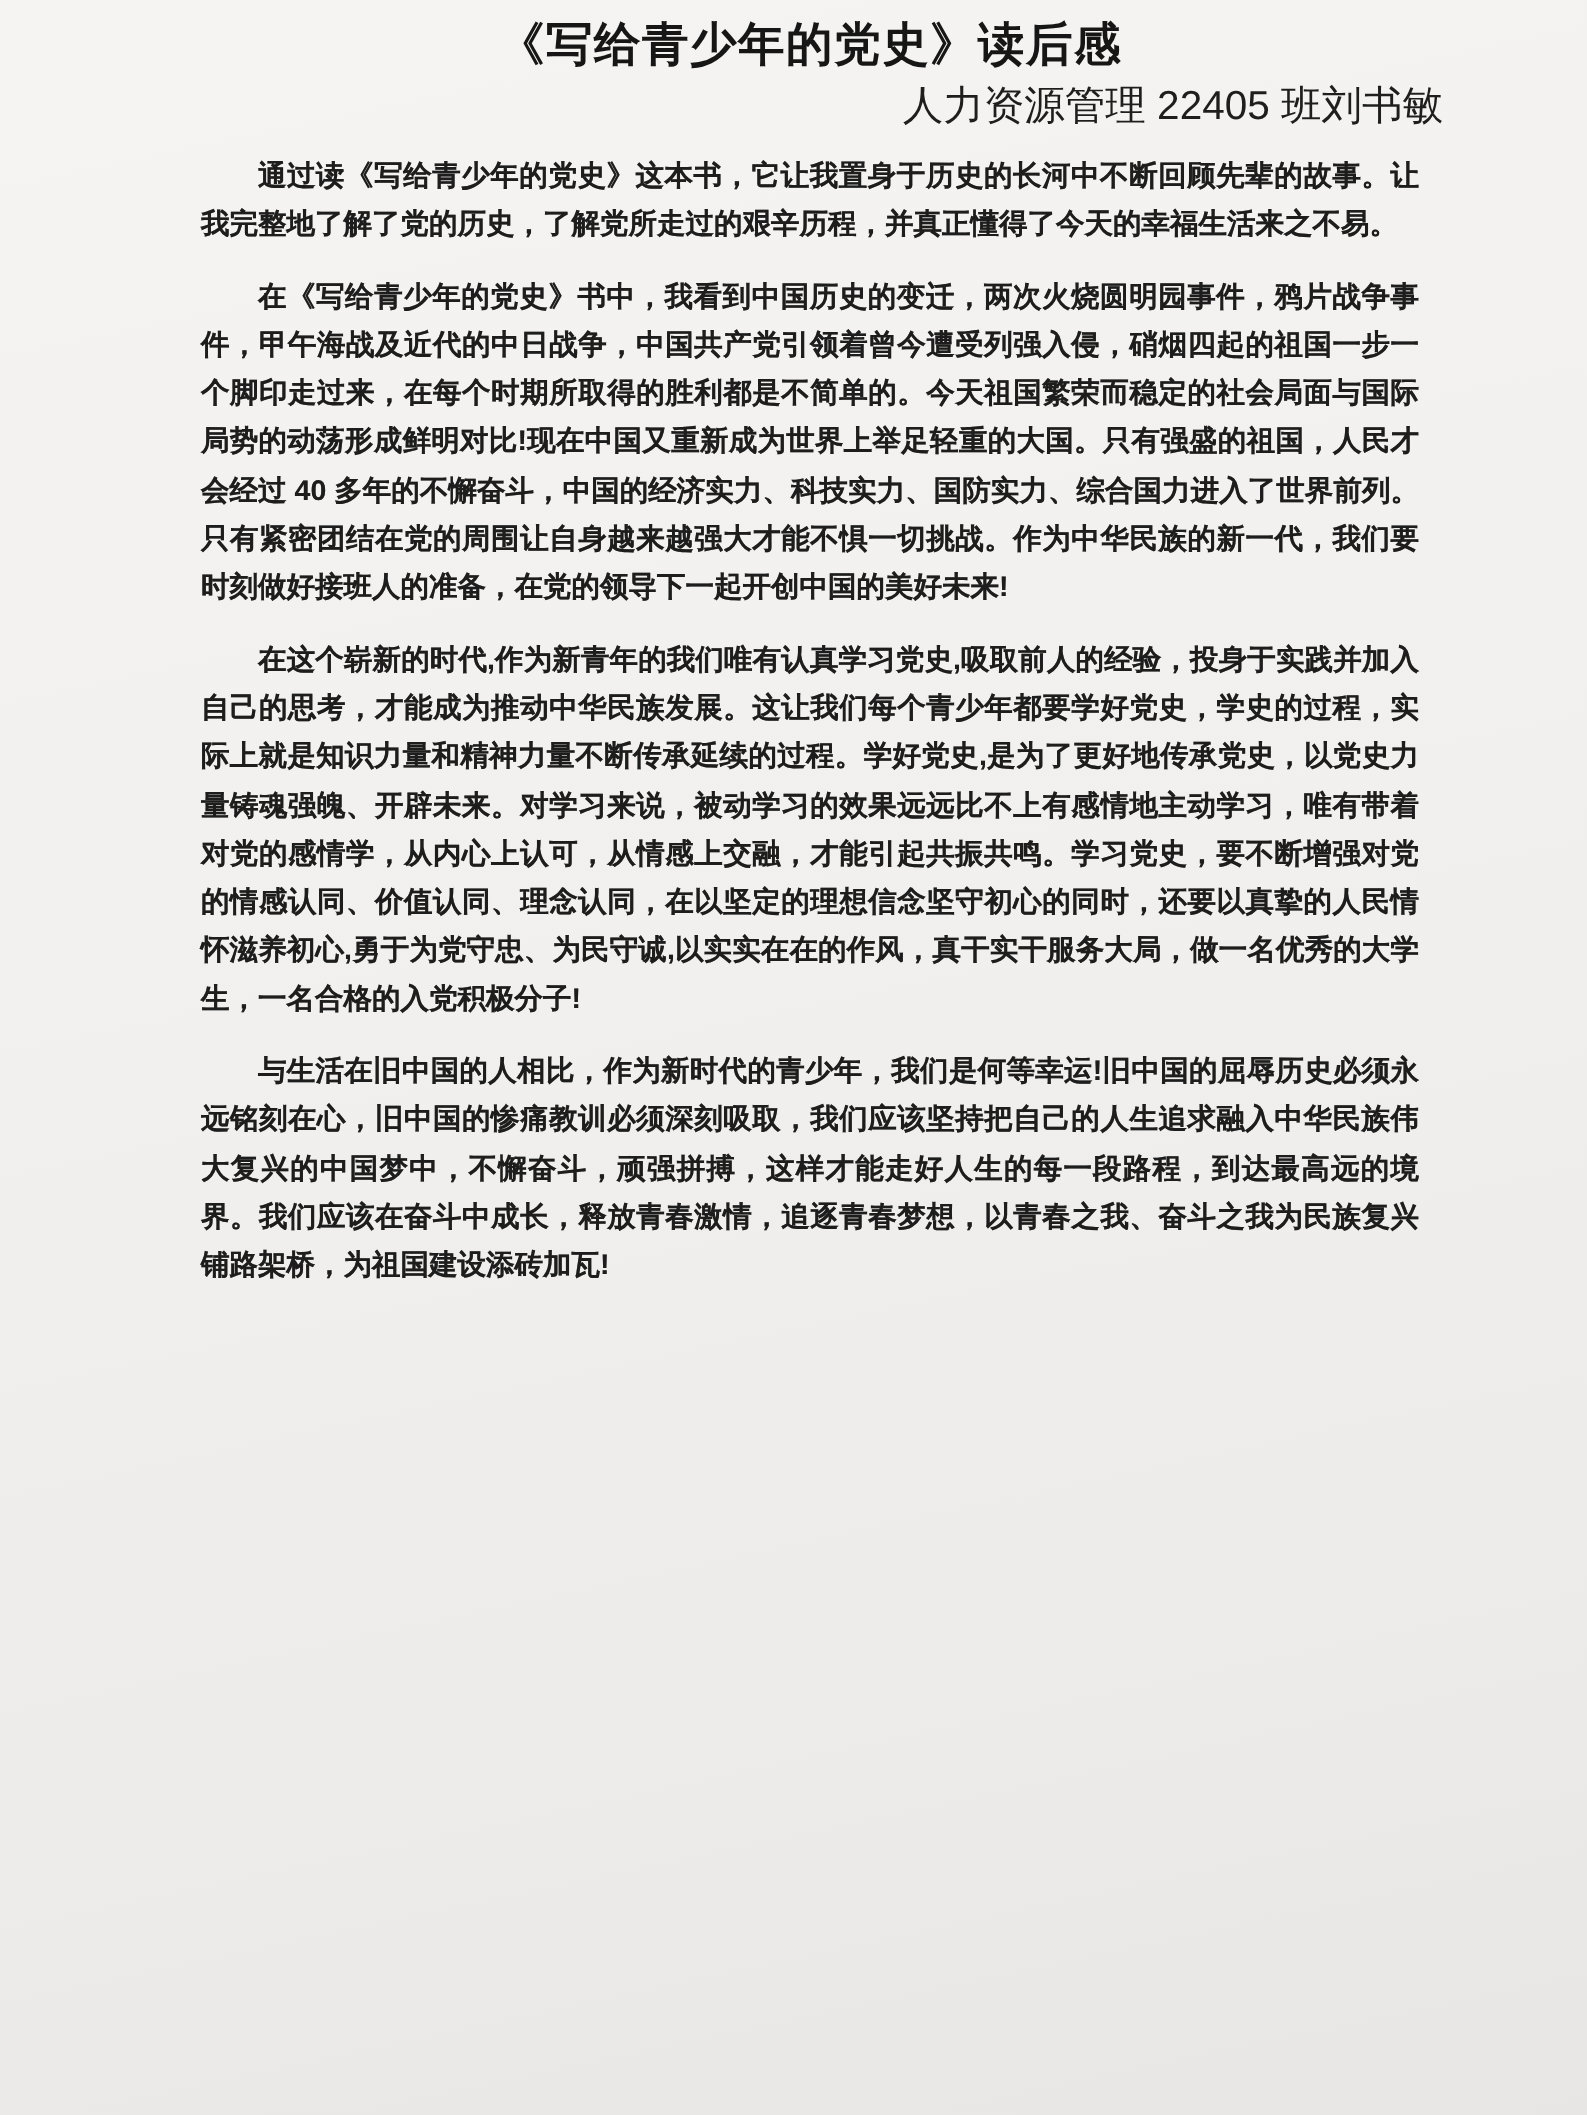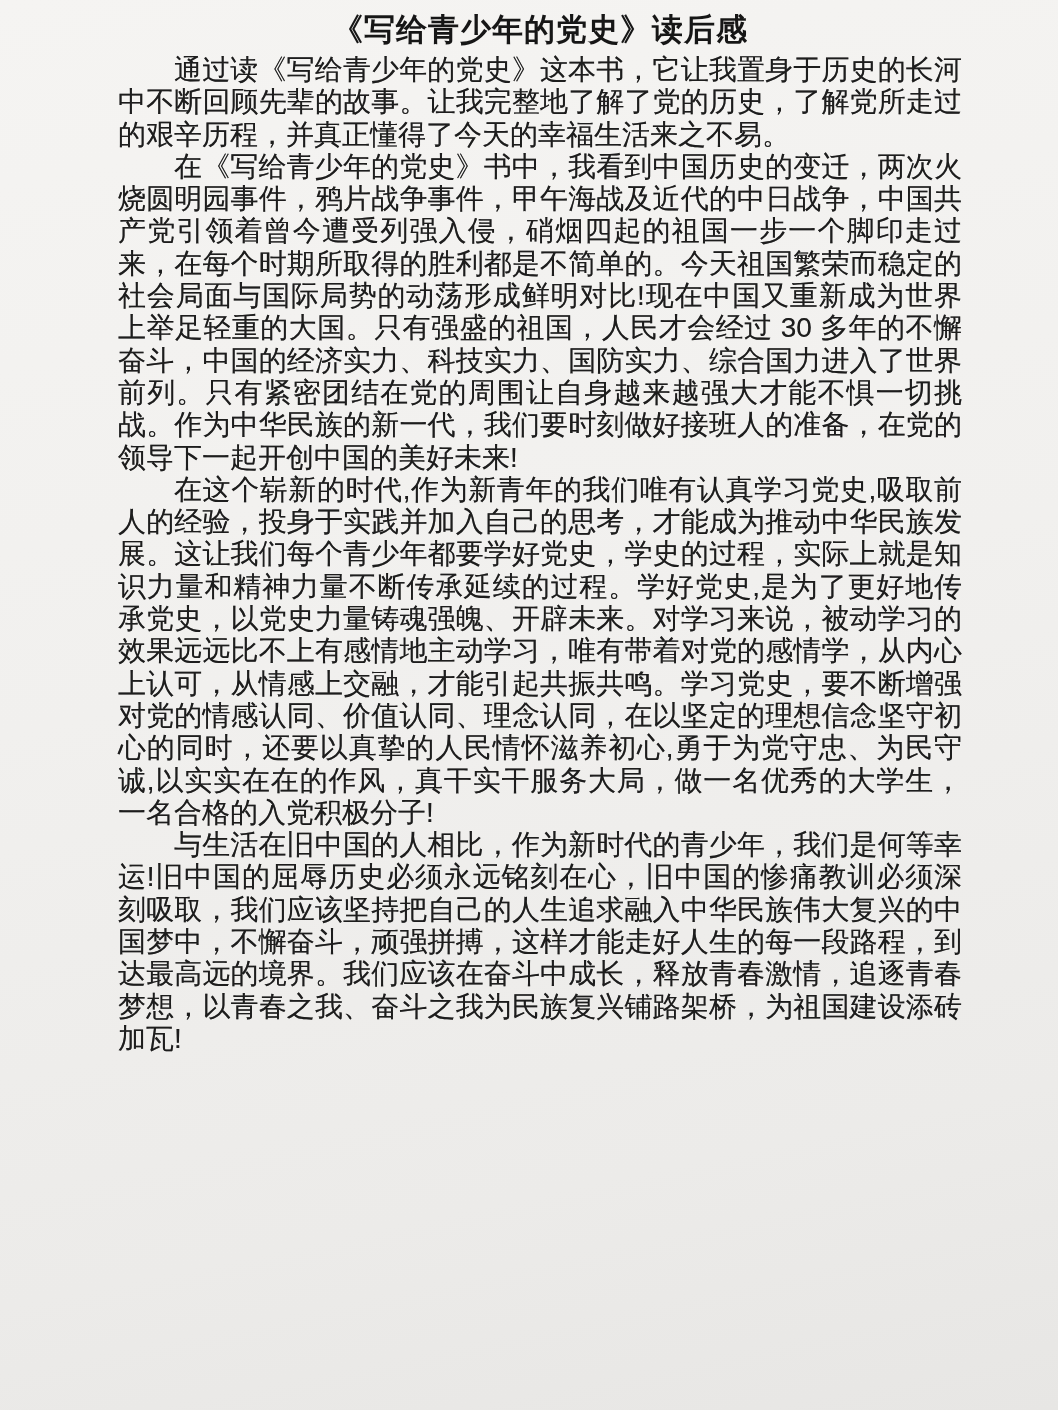--- a/index.html
+++ b/index.html
@@ -29,34 +29,35 @@
   }
   .doc-byline {
     margin: 0;
     font-size: 27px;
     line-height: 32px;
     font-weight: 500;
     text-align: right;
     color: #1e1e1e;
   }
   .doc-body p {
-    margin: 0;
+    margin: 16px;
     text-indent: 2em;
-    font-size: 28px;
+    font-size: 19px;
     line-height: 32.3px;
-    font-weight: 400;
+    font-weight: 700;
     text-align: justify;
     color: #1d1d1d;
     text-shadow: 0 0 0.4px rgba(20,20,20,0.55);
   }
 </style>
 </head>
 <body>
 
 <div class="page">
   <h1 class="doc-title">《写给青少年的党史》读后感</h1>
+  <div class="doc-byline">人力资源管理 22405 班刘书敏</div>
   <div class="doc-body">
       <p>通过读《写给青少年的党史》这本书，它让我置身于历史的长河中不断回顾先辈的故事。让我完整地了解了党的历史，了解党所走过的艰辛历程，并真正懂得了今天的幸福生活来之不易。</p>
-      <p>在《写给青少年的党史》书中，我看到中国历史的变迁，两次火烧圆明园事件，鸦片战争事件，甲午海战及近代的中日战争，中国共产党引领着曾今遭受列强入侵，硝烟四起的祖国一步一个脚印走过来，在每个时期所取得的胜利都是不简单的。今天祖国繁荣而稳定的社会局面与国际局势的动荡形成鲜明对比!现在中国又重新成为世界上举足轻重的大国。只有强盛的祖国，人民才会经过 30 多年的不懈奋斗，中国的经济实力、科技实力、国防实力、综合国力进入了世界前列。只有紧密团结在党的周围让自身越来越强大才能不惧一切挑战。作为中华民族的新一代，我们要时刻做好接班人的准备，在党的领导下一起开创中国的美好未来!</p>
+      <p>在《写给青少年的党史》书中，我看到中国历史的变迁，两次火烧圆明园事件，鸦片战争事件，甲午海战及近代的中日战争，中国共产党引领着曾今遭受列强入侵，硝烟四起的祖国一步一个脚印走过来，在每个时期所取得的胜利都是不简单的。今天祖国繁荣而稳定的社会局面与国际局势的动荡形成鲜明对比!现在中国又重新成为世界上举足轻重的大国。只有强盛的祖国，人民才会经过 40 多年的不懈奋斗，中国的经济实力、科技实力、国防实力、综合国力进入了世界前列。只有紧密团结在党的周围让自身越来越强大才能不惧一切挑战。作为中华民族的新一代，我们要时刻做好接班人的准备，在党的领导下一起开创中国的美好未来!</p>
       <p>在这个崭新的时代,作为新青年的我们唯有认真学习党史,吸取前人的经验，投身于实践并加入自己的思考，才能成为推动中华民族发展。这让我们每个青少年都要学好党史，学史的过程，实际上就是知识力量和精神力量不断传承延续的过程。学好党史,是为了更好地传承党史，以党史力量铸魂强魄、开辟未来。对学习来说，被动学习的效果远远比不上有感情地主动学习，唯有带着对党的感情学，从内心上认可，从情感上交融，才能引起共振共鸣。学习党史，要不断增强对党的情感认同、价值认同、理念认同，在以坚定的理想信念坚守初心的同时，还要以真挚的人民情怀滋养初心,勇于为党守忠、为民守诚,以实实在在的作风，真干实干服务大局，做一名优秀的大学生，一名合格的入党积极分子!</p>
       <p>与生活在旧中国的人相比，作为新时代的青少年，我们是何等幸运!旧中国的屈辱历史必须永远铭刻在心，旧中国的惨痛教训必须深刻吸取，我们应该坚持把自己的人生追求融入中华民族伟大复兴的中国梦中，不懈奋斗，顽强拼搏，这样才能走好人生的每一段路程，到达最高远的境界。我们应该在奋斗中成长，释放青春激情，追逐青春梦想，以青春之我、奋斗之我为民族复兴铺路架桥，为祖国建设添砖加瓦!</p>
     </div>
 </div>
 
 </body></html>

